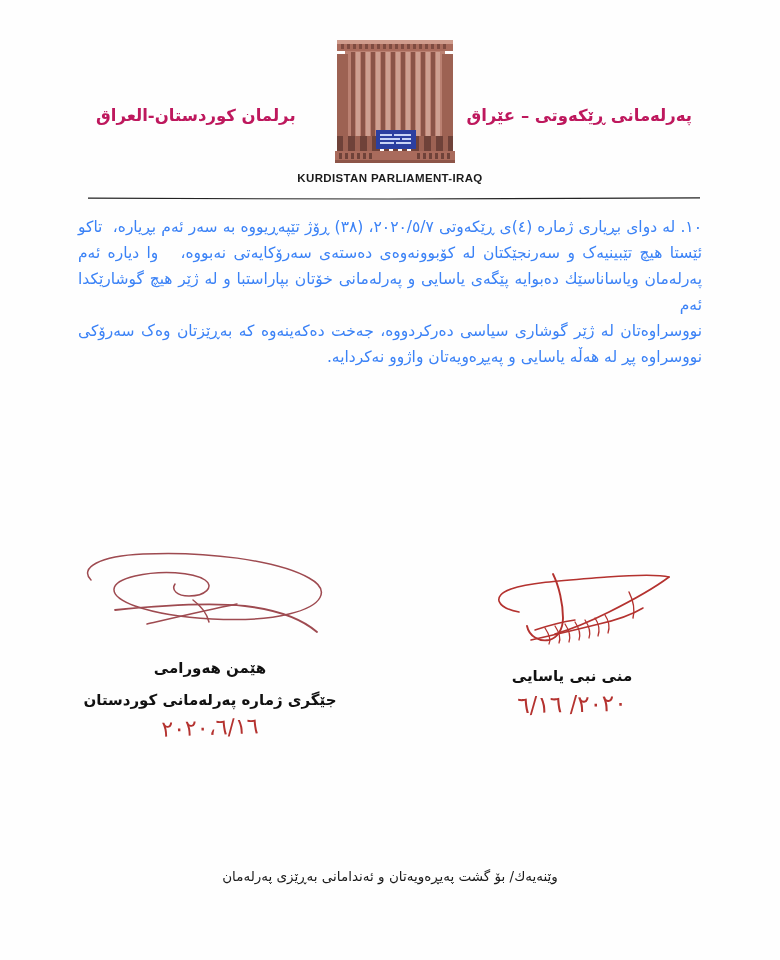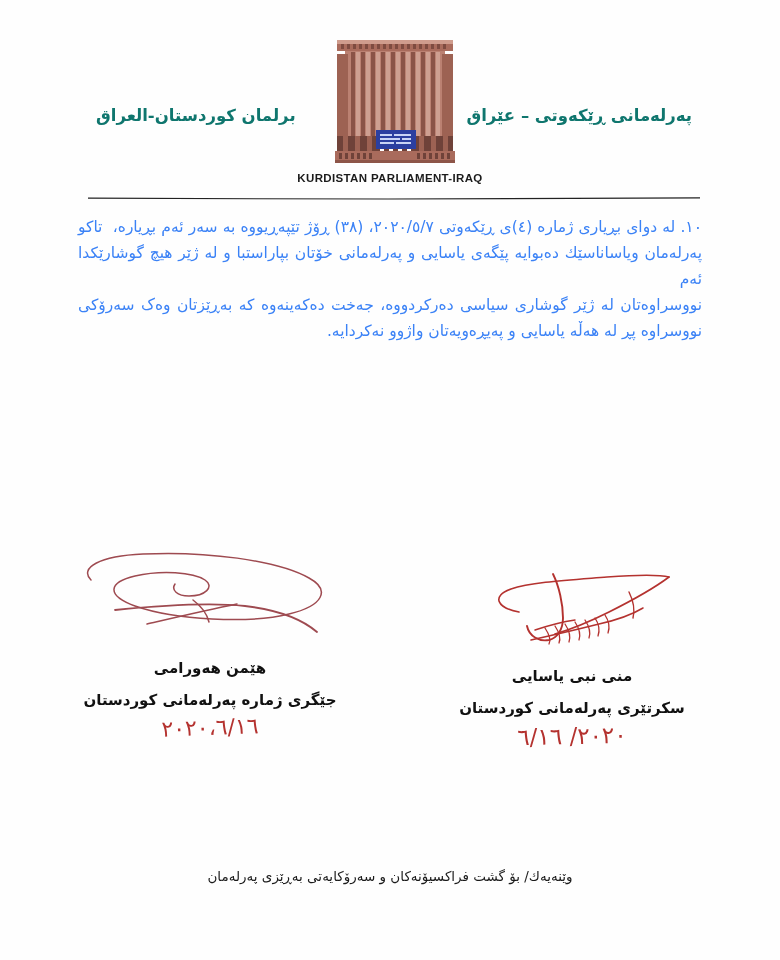--- a/index.html
+++ b/index.html
@@ -25,21 +25,21 @@
     top: 34px;
     left: 0;
     width: 780px;
     height: 150px;
   }
   .hdr-text {
     position: absolute;
     top: 72px;
     font-size: 16.5px;
     font-weight: bold;
-    color: #0f766e;
+    color: #be185d;
     letter-spacing: -0.3px;
     white-space: nowrap;
     direction: rtl;
   }
   .hdr-text.right { right: 88px; }
   .hdr-text.left  { left: 96px; }
 
   
   .emblem {
     position: absolute;
@@ -265,20 +265,21 @@
   </div>
 
   <div class="rule">
     <svg width="612" height="4" viewBox="0 0 612 4" xmlns="http://www.w3.org/2000/svg">
       <path d="M0 1.6 L300 2.6 L612 1.2 L612 2.6 L300 3.6 L0 2.8 Z" fill="#222222"></path>
     </svg>
   </div>
 
   <div class="body-block">
     <p class="body-line">١٠. لە دوای بڕیاری ژمارە (٤)ی ڕێکەوتی ٢٠٢٠/٥/٧، (٣٨) ڕۆژ تێپەڕیووە بە سەر ئەم بڕیارە،  تاکو</p>
+    <p class="body-line">ئێستا هیچ تێبینیەک و سەرنجێکتان لە کۆبوونەوەی دەستەی سەرۆکایەتی نەبووە،   وا دیارە ئەم</p>
     <p class="body-line">پەرلەمان وياساناسێك دەبوایە پێگەی یاسایی و پەرلەمانی خۆتان بپاراستبا و لە ژێر هیچ گوشارێکدا ئەم</p>
     <p class="body-line">نووسراوەتان لە ژێر گوشاری سیاسی دەرکردووە، جەخت دەکەینەوە کە بەڕێزتان وەک سەرۆکی</p>
     <p class="body-line last">نووسراوە پڕ لە هەڵە یاسایی و پەیڕەویەتان واژوو نەکردایە.</p>
   </div>
 
   <div class="sig right">
     <div class="ink">
       <svg width="230" height="100" viewBox="0 0 230 100" xmlns="http://www.w3.org/2000/svg">
         <g fill="none" stroke="#b4322f" stroke-linecap="round" stroke-linejoin="round">
           <path d="M62 56 C40 52 34 40 54 33 C74 26 112 24 150 21 C178 19 200 18 212 21" stroke-width="1.6"></path>
@@ -291,21 +292,20 @@
           <path d="M118 66 C122 72 124 78 122 84" stroke-width="1.3"></path>
           <path d="M128 64 C132 70 134 76 132 82" stroke-width="1.3"></path>
           <path d="M138 62 C142 68 143 74 141 80" stroke-width="1.3"></path>
           <path d="M148 59 C152 65 153 71 151 77" stroke-width="1.3"></path>
           <path d="M74 84 C92 80 118 74 142 68 C160 64 176 58 186 52" stroke-width="1.5"></path>
           <path d="M172 36 C176 44 178 54 176 62" stroke-width="1.4"></path>
         </g>
       </svg>
     </div>
     <div class="sig-name">منی نبی یاسایی</div>
-    <div class="sig-title">سکرتێری پەرلەمانی کوردستان</div>
     <div class="sig-date">٢٠٢٠/ ٦/١٦</div>
   </div>
 
   <div class="sig left">
     <div class="ink">
       <svg width="290" height="110" viewBox="0 0 290 110" xmlns="http://www.w3.org/2000/svg">
         <g fill="none" stroke="#9e4a50" stroke-linecap="round" stroke-linejoin="round">
           <path d="M26 32 C14 20 34 8 78 6 C140 3 212 12 244 30 C266 42 258 58 224 66
                    C184 76 110 72 70 58 C40 47 44 34 70 28 C96 22 128 24 140 32
                    C150 39 140 48 124 48 C112 48 106 42 110 36" stroke-width="1.5"></path>
@@ -313,15 +313,15 @@
           <path d="M82 76 C108 70 142 62 172 56" stroke-width="1.5"></path>
           <path d="M128 52 C136 58 142 66 144 74" stroke-width="1.5"></path>
         </g>
       </svg>
     </div>
     <div class="sig-name">هێمن هەورامی</div>
     <div class="sig-title">جێگری ژمارە پەرلەمانی کوردستان</div>
     <div class="sig-date">٢٠٢٠،٦/١٦</div>
   </div>
 
-  <div class="footer-note">وێنەیەك/ بۆ گشت فراکسیۆنەکان و سەرۆکایەتی بەڕێزی پەرلەمان</div>
+  <div class="footer-note">وێنەیەك/ بۆ گشت پەیڕەویەتان و ئەندامانی بەڕێزی پەرلەمان</div>
 
 </div>
 
 </body></html>

